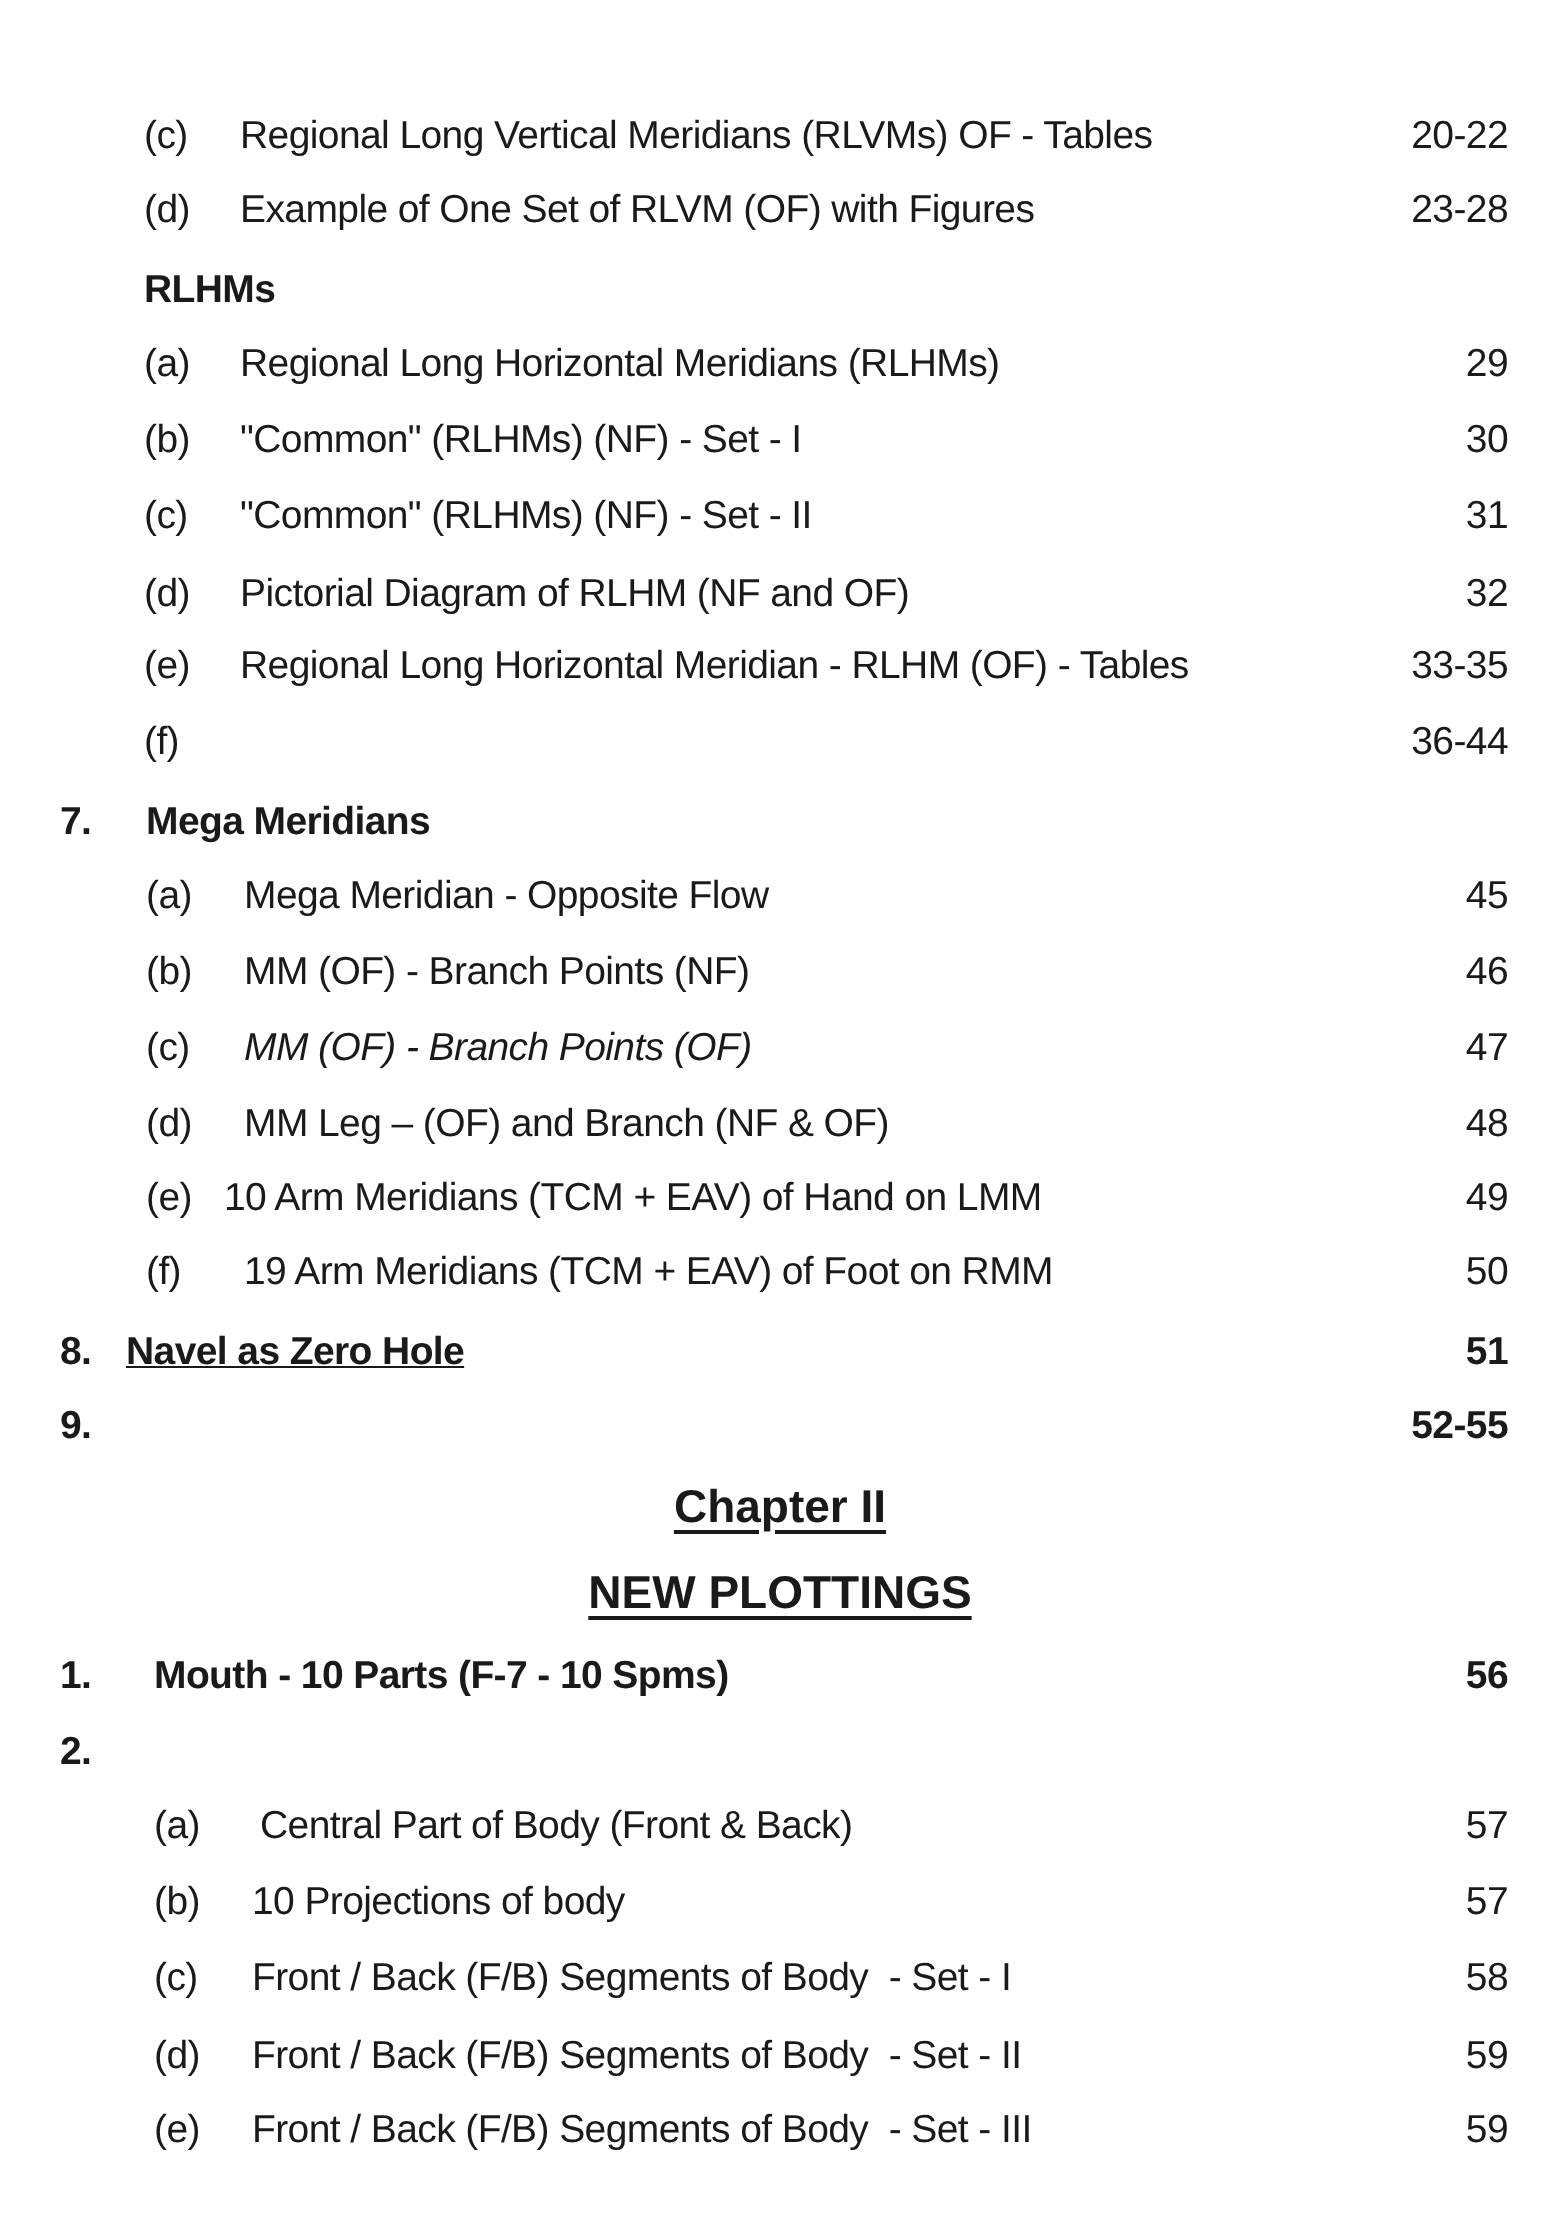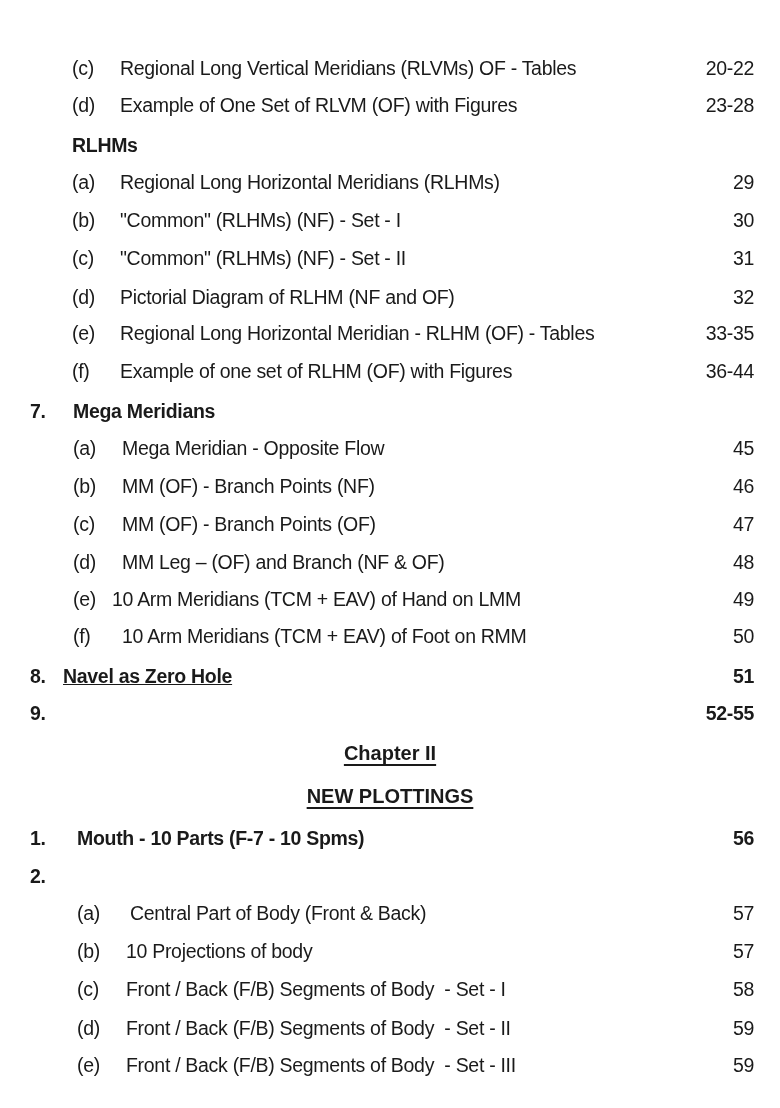--- a/index.html
+++ b/index.html
@@ -6,21 +6,21 @@
   body {
     width: 780px; height: 1108px; background: #ffffff; color: #1a1a1a;
     font-family: "Liberation Sans", sans-serif; position: relative; overflow: hidden;
   }
   .row { position: absolute; left: 0; width: 780px; height: 30px; font-size: 19.5px; line-height: 30px; letter-spacing: -0.3px; }
   .row .num { position: absolute; left: 30px; font-weight: bold; }
   .row .letter { position: absolute; }
   .row .text { position: absolute; white-space: nowrap; }
   .row .page { position: absolute; right: 26px; text-align: right; }
   .bold .text, .bold .page { font-weight: bold; }
-  .heading { position: absolute; left: 0; width: 780px; text-align: center; font-weight: bold; font-size: 20px; line-height: 30px; }
+  .heading { position: absolute; left: 0; width: 780px; text-align: center; font-weight: bold; font-size: 23px; line-height: 30px; }
   .heading span { text-decoration: underline; text-underline-offset: 4px; }
 </style>
 </head>
 <body>
 
 <div class="row" style="top:53px;">
   <span class="letter" style="left:72px;">(c)</span>
   <span class="text" style="left:120px;">Regional Long Vertical Meridians (RLVMs) OF - Tables</span>
   <span class="page">20-22</span>
 </div>
@@ -53,56 +53,55 @@
   <span class="text" style="left:120px;">Pictorial Diagram of RLHM (NF and OF)</span>
   <span class="page">32</span>
 </div>
 <div class="row" style="top:318px;">
   <span class="letter" style="left:72px;">(e)</span>
   <span class="text" style="left:120px;">Regional Long Horizontal Meridian - RLHM (OF) - Tables</span>
   <span class="page">33-35</span>
 </div>
 <div class="row" style="top:356px;">
   <span class="letter" style="left:72px;">(f)</span>
-  <span class="text" style="left:120px;">Example of one set of RLHM (OF) with Figures</span>
   <span class="page">36-44</span>
 </div>
 
 <div class="row bold" style="top:396px;">
   <span class="num">7.</span>
   <span class="text" style="left:73px;">Mega Meridians</span>
 </div>
 <div class="row" style="top:433px;">
   <span class="letter" style="left:73px;">(a)</span>
   <span class="text" style="left:122px;">Mega Meridian - Opposite Flow</span>
   <span class="page">45</span>
 </div>
 <div class="row" style="top:471px;">
   <span class="letter" style="left:73px;">(b)</span>
   <span class="text" style="left:122px;">MM (OF) - Branch Points (NF)</span>
   <span class="page">46</span>
 </div>
 <div class="row" style="top:509px;">
   <span class="letter" style="left:73px;">(c)</span>
-  <span class="text" style="left:122px;">MM (OF) - Branch Points (OF)</span>
+  <span class="text" style="left:122px;font-style:italic;">MM (OF) - Branch Points (OF)</span>
   <span class="page">47</span>
 </div>
 <div class="row" style="top:547px;">
   <span class="letter" style="left:73px;">(d)</span>
   <span class="text" style="left:122px;">MM Leg – (OF) and Branch (NF &amp; OF)</span>
   <span class="page">48</span>
 </div>
 <div class="row" style="top:584px;">
   <span class="letter" style="left:73px;">(e)</span>
   <span class="text" style="left:112px;text-align:center;">10 Arm Meridians (TCM + EAV) of Hand on LMM</span>
   <span class="page">49</span>
 </div>
 <div class="row" style="top:621px;">
   <span class="letter" style="left:73px;">(f)</span>
-  <span class="text" style="left:122px;">10 Arm Meridians (TCM + EAV) of Foot on RMM</span>
+  <span class="text" style="left:122px;">19 Arm Meridians (TCM + EAV) of Foot on RMM</span>
   <span class="page">50</span>
 </div>
 
 <div class="row bold" style="top:661px;">
   <span class="num">8.</span>
   <span class="text" style="left:63px;text-decoration:underline;">Navel as Zero Hole</span>
   <span class="page">51</span>
 </div>
 <div class="row bold" style="top:698px;">
   <span class="num">9.</span>

